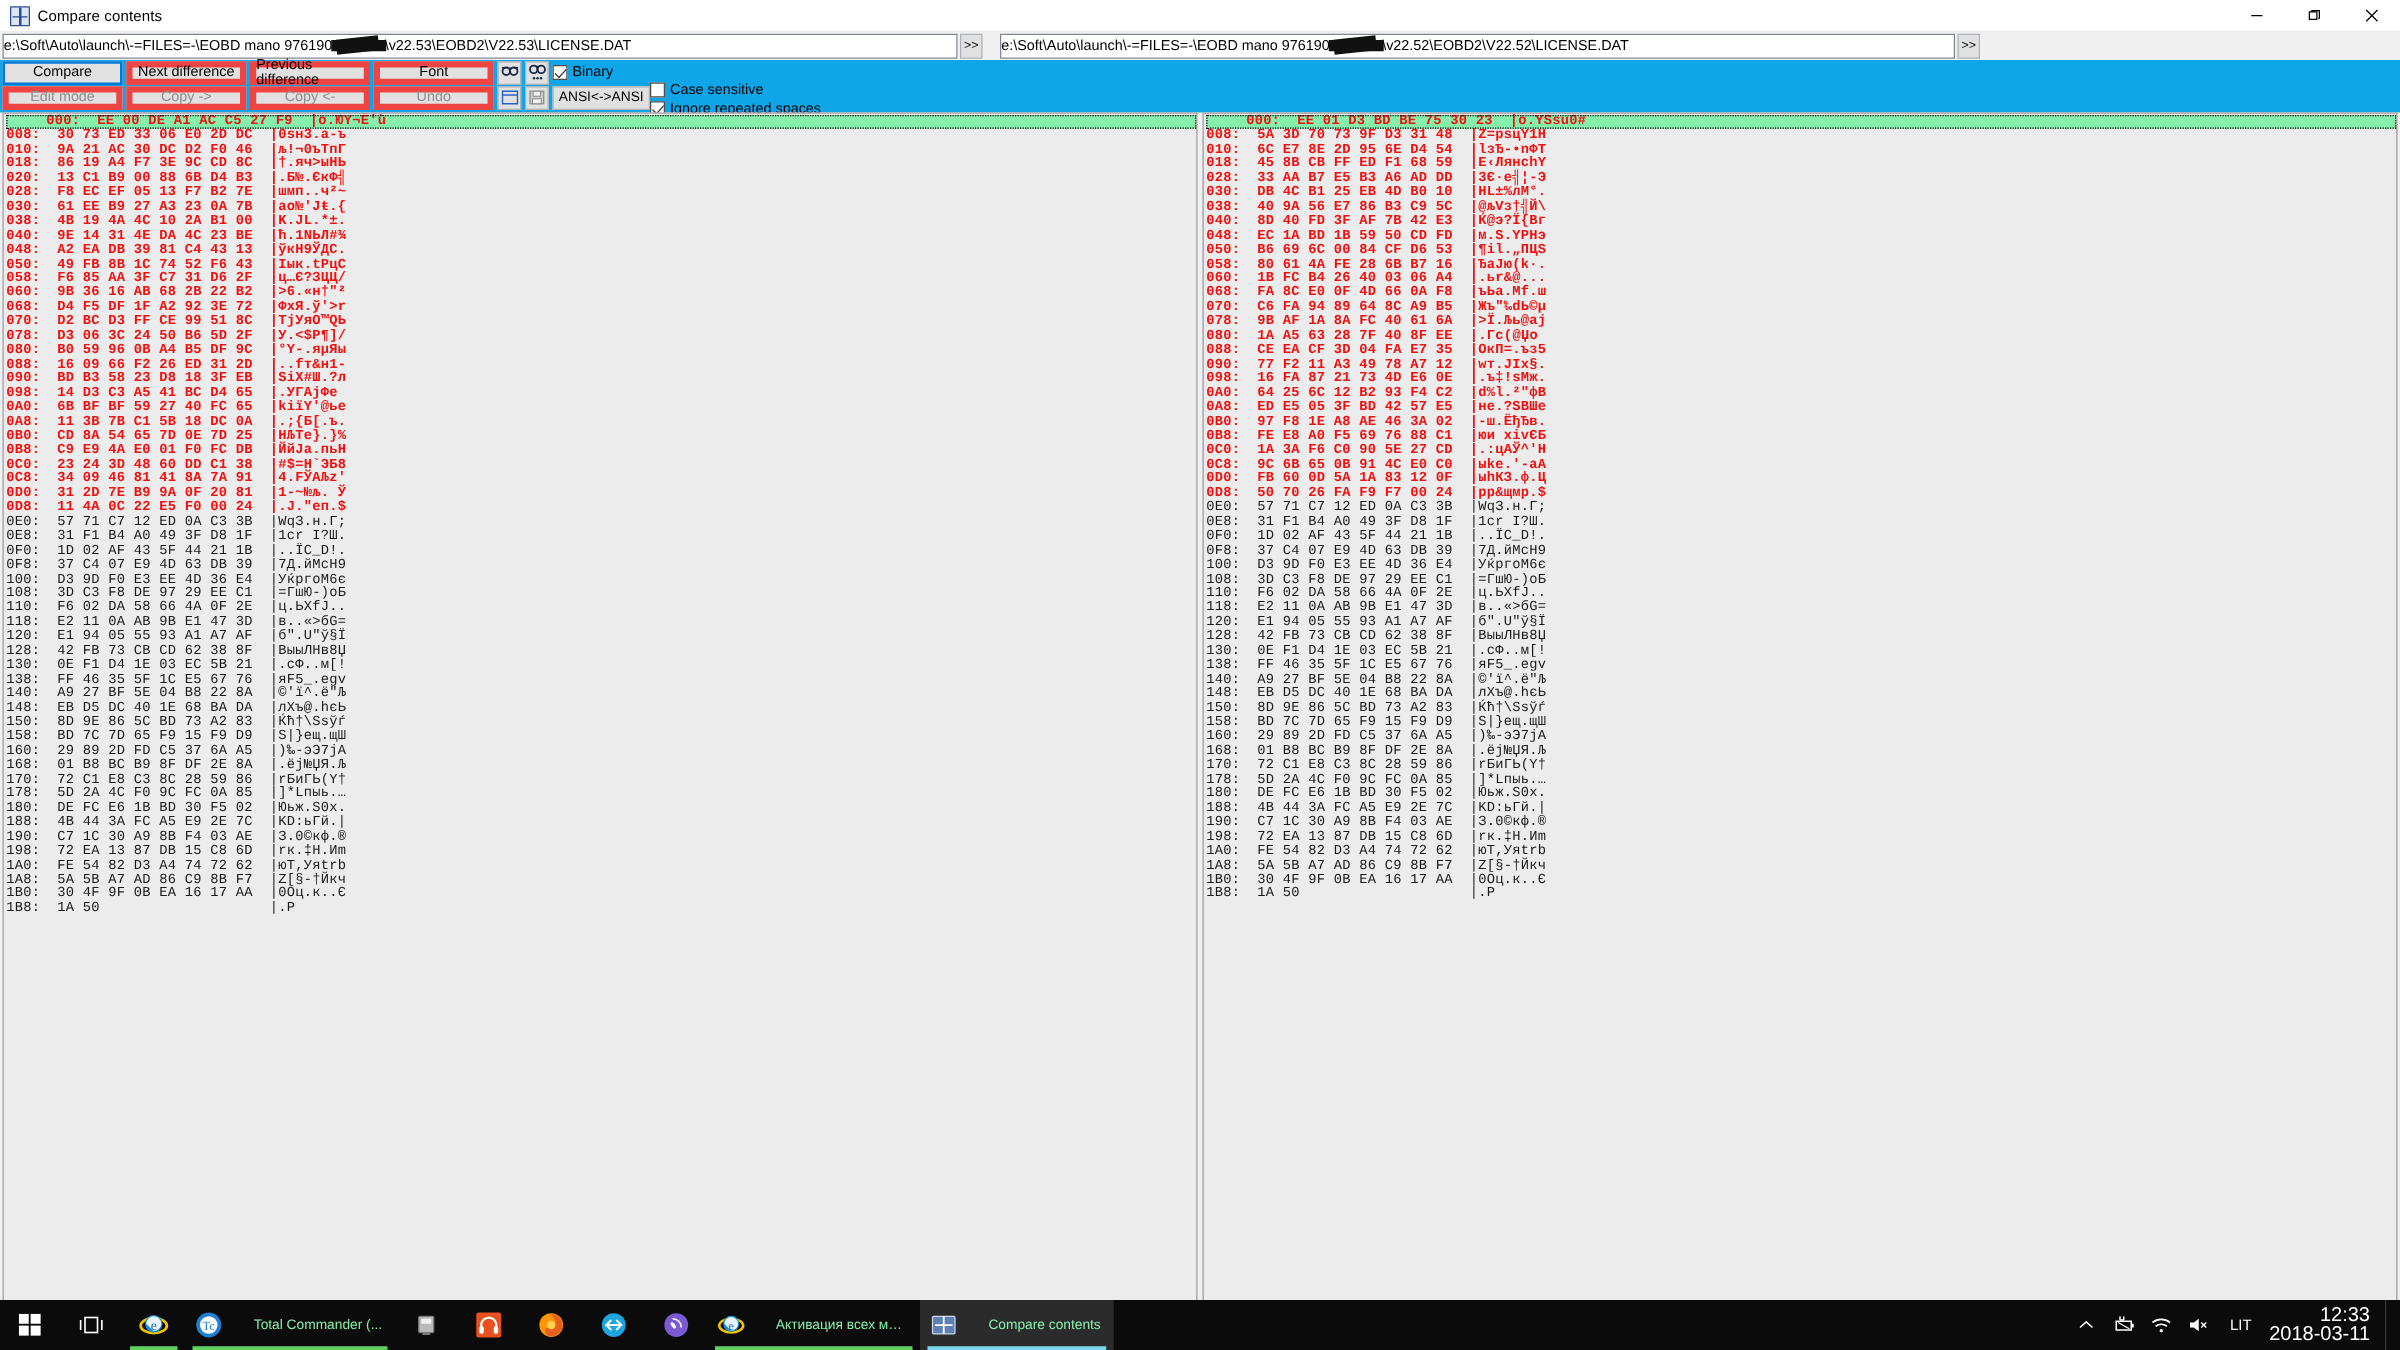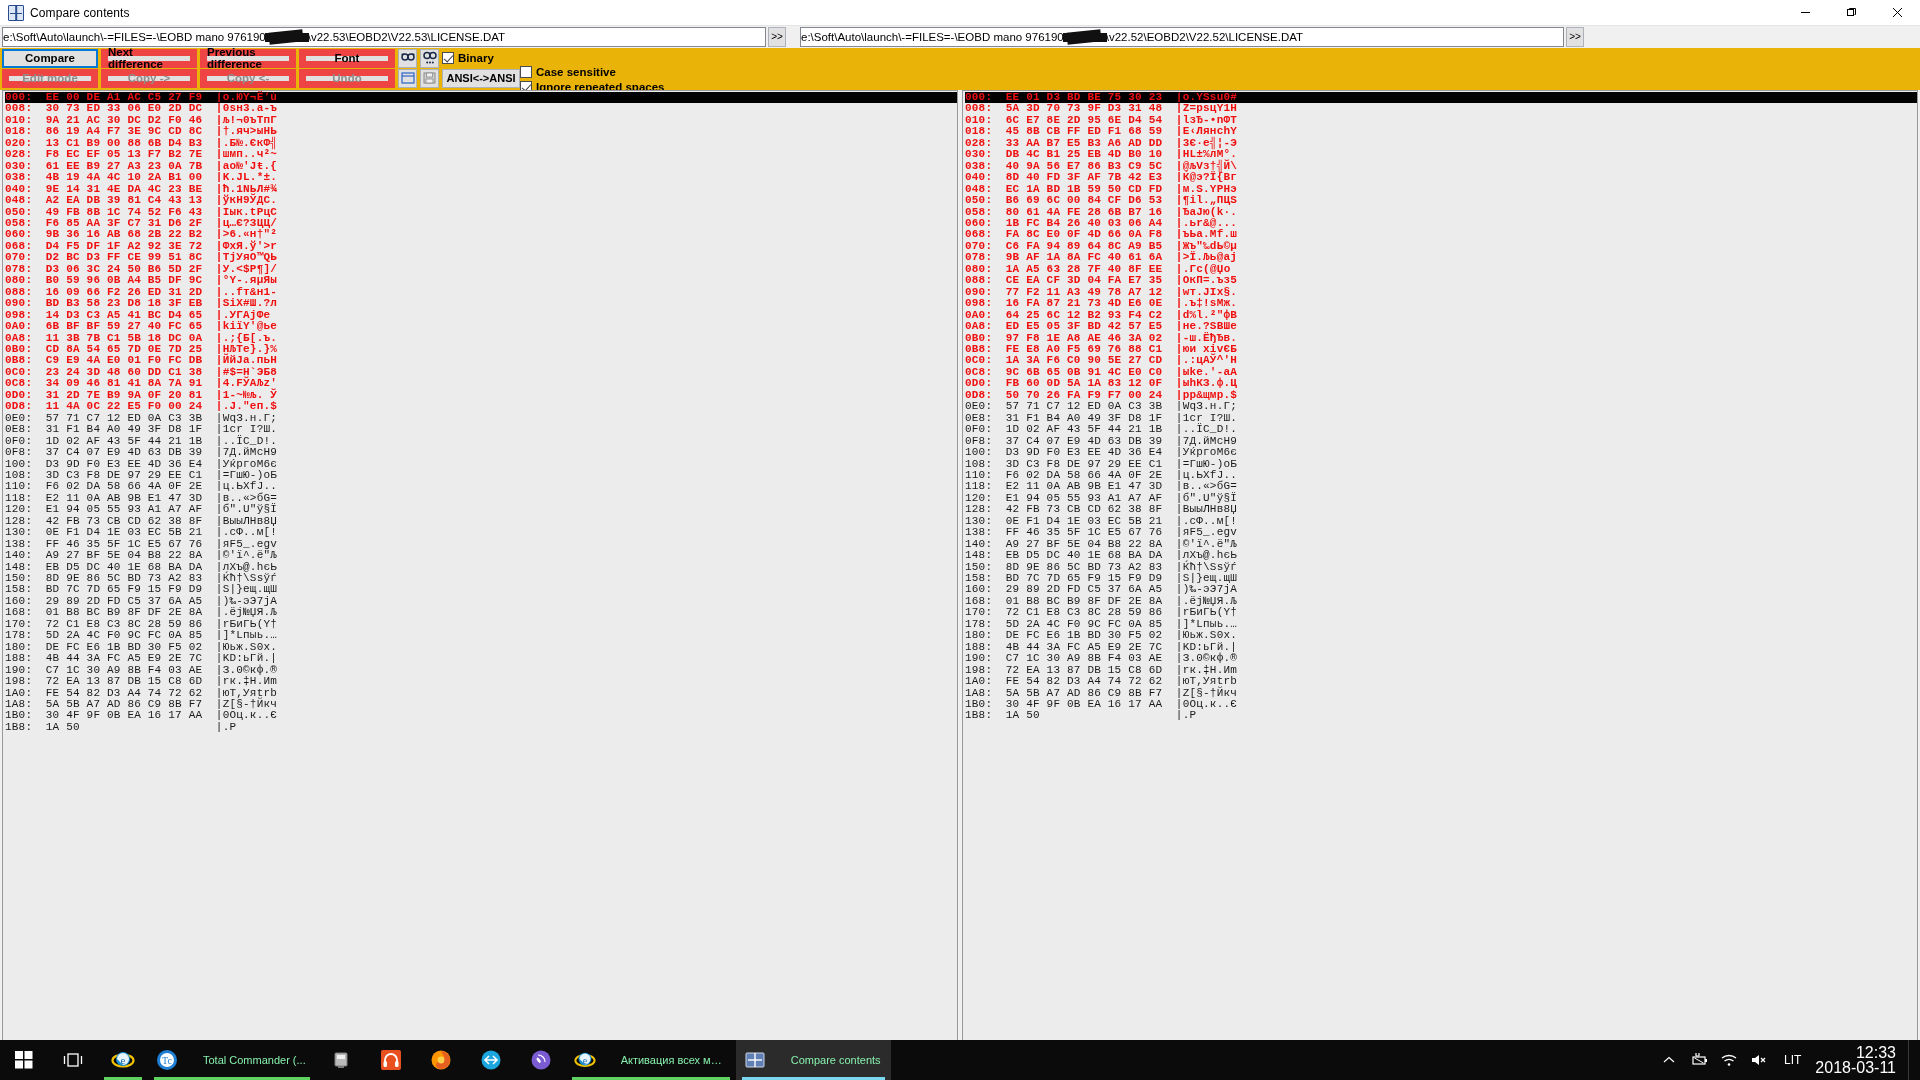--- a/index.html
+++ b/index.html
@@ -29,23 +29,23 @@
       color:#000; padding:1px 0; font-family:"Liberation Sans", sans-serif; line-height:17px;
       white-space:nowrap; overflow:hidden; position:relative; }
   .redact { display:inline-block; width:44px; height:9px; background:#111; vertical-align:-1px;
       margin:0 -1px; position:relative; }
   .redact::after { content:""; position:absolute; left:4px; top:-2px; width:34px; height:12px;
       background:#111; transform:rotate(-6deg); }
   .path-btn { width:18px; height:20px; margin-left:2px; border:1px solid #adb2b8; background:#e1e1e1;
       font-size:10px; line-height:17px; text-align:center; color:#000; cursor:default; }
 
   
-  .toolbar { flex:0 0 42px; background:#eab308; position:relative;font-weight:bold; }
+  .toolbar { flex:0 0 42px; background:#0ea5e9; position:relative; }
   .tb-row { height:20px; display:flex; align-items:center; padding-left:2px; }
-  .tbtn { height:19px; border:7px solid #ef4444; background:#e1e1e1; font-size:11.5px; color:#000;
+  .tbtn { height:19px; border:5px solid #ef4444; background:#e1e1e1; font-size:11.5px; color:#000;
       display:flex; align-items:center; justify-content:center; margin-right:3px; font-family:"Liberation Sans",sans-serif; }
   .tbtn.w1 { width:96px; }
   .tbtn.focus { border:2px solid #0078d7; background:#e1e1e1; }
   .tbtn.disabled { color:#8d8d8d; }
   .icon-btn { width:19px; height:19px; border:1px solid #adb2b8; background:#e1e1e1; margin-right:3px;
       display:flex; align-items:center; justify-content:center; }
   .chk { display:flex; align-items:center; font-size:11.5px; color:#000; margin-right:12px; }
   .chk .box { width:12px; height:12px; border:1px solid #4c4c4c; background:#fff; margin-right:4px;
       position:relative; flex:0 0 12px; }
   .chk .box.on::after { content:""; position:absolute; left:3px; top:0px; width:4px; height:8px;
@@ -56,21 +56,21 @@
   .opts .chk { margin-right:0; height:13px; }
 
   
   .panes { flex:1 1 auto; display:flex; padding:0 2px 0 2px; gap:4px; min-height:0; }
   .pane { flex:1 1 0; border:1px solid #9a9a9a; background:#ececec; overflow:hidden; position:relative; }
   .pane-inner { position:absolute; inset:0; padding:1px 0 0 2px; }
   .hexline { font-family:"Liberation Mono","DejaVu Sans Mono",monospace; font-size:11px; line-height:11.45px;
       white-space:pre; letter-spacing:.2px; }
   .hexline.diff { color:#f01010; font-weight:bold; }
   .hexline.same { color:#1a1a1a; }
-  .hexline.sel  { outline:1px dotted #000; outline-offset:-1px; background:#000000; }
+  .hexline.sel  { outline:1px dotted #000; outline-offset:-1px; background:#86efac;padding-left:32px; }
   .pane.left .pane-inner { background:#ececec; }
 
   
   .statusbar { flex:0 0 18px; border:1px solid #9a9a9a; border-top:1px solid #9a9a9a; background:#f0f0f0;
       font-size:11.5px; color:#000; display:flex; align-items:center; padding-left:4px; margin:2px 2px 0 2px; }
 
   
   .taskbar { position:absolute; left:0; bottom:0; width:1920px; height:40px; background:#0b0b0b;
       display:flex; align-items:center; }
   .tb-item { height:40px; display:flex; align-items:center; position:relative; }

